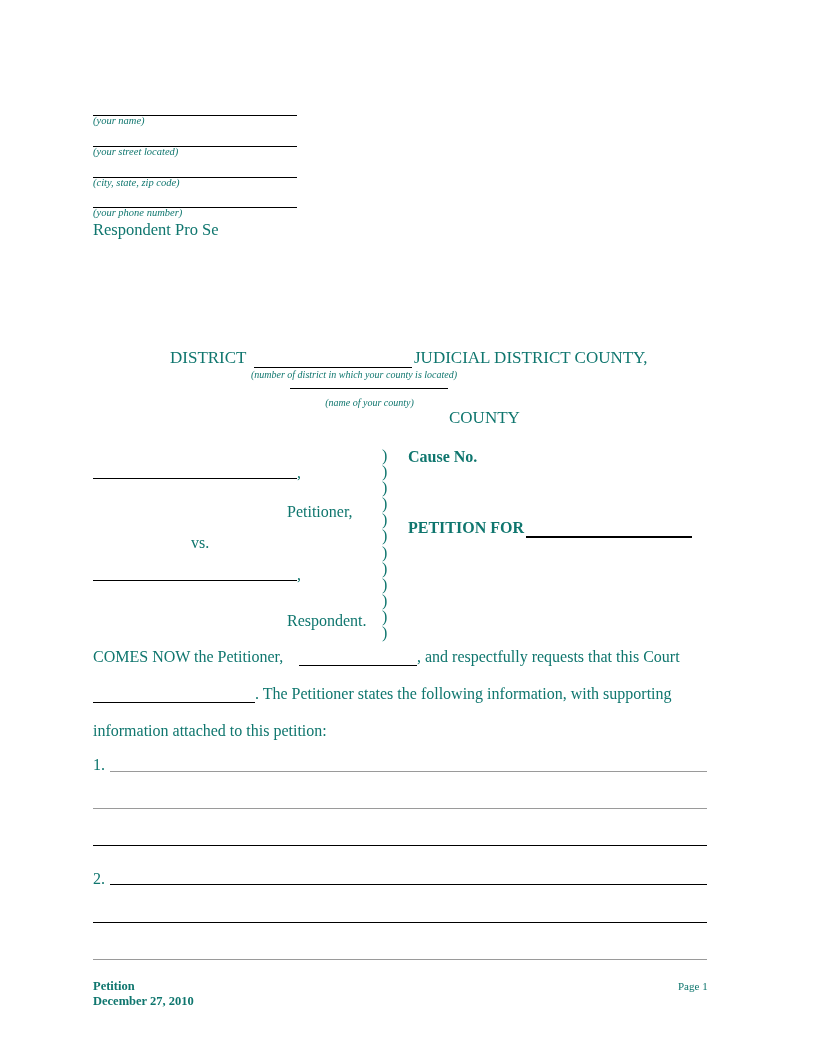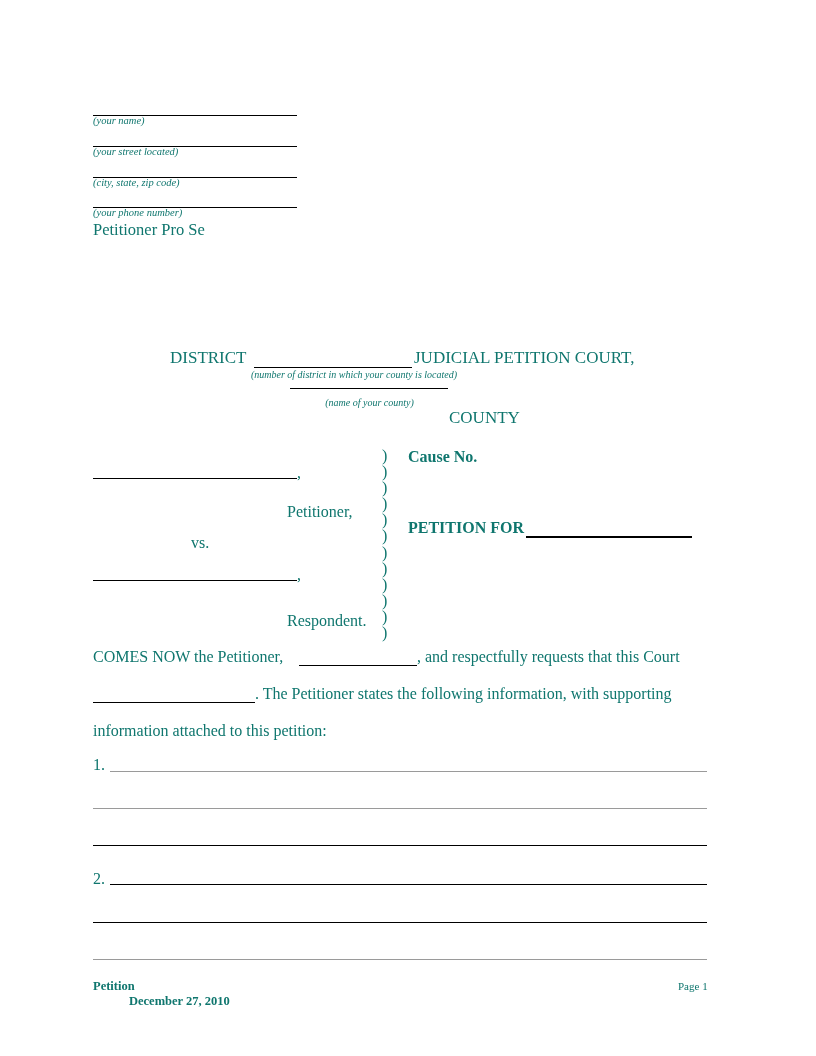--- a/index.html
+++ b/index.html
@@ -119,30 +119,30 @@
 
     <div class="rule" style="left:93px; top:146px; width:204px;"></div>
     <div class="addr-label" style="left:93px; top:146px;">(your street located)</div>
 
     <div class="rule" style="left:93px; top:177px; width:204px;"></div>
     <div class="addr-label" style="left:93px; top:177px;">(city, state, zip code)</div>
 
     <div class="rule" style="left:93px; top:207px; width:204px;"></div>
     <div class="addr-label" style="left:93px; top:207px;">(your phone number)</div>
 
-    <div class="pro-se" style="left:93px; top:220px;">Petitioner Pro Se</div>
+    <div class="pro-se" style="left:93px; top:220px;">Respondent Pro Se</div>
   </div>
 
   <div>
 
     <div class="court-line" style="left:170px; top:348px;">DISTRICT</div>
 
     <div class="rule" style="left:254px; top:367px; width:158px;"></div>
 
-    <div class="court-line" style="left:414px; top:348px;">JUDICIAL PETITION COURT,</div>
+    <div class="court-line" style="left:414px; top:348px;">JUDICIAL DISTRICT COUNTY,</div>
 
     <div class="court-hint" style="left:243px; top:369px; width:222px;">(number of district in which your county is located)</div>
 
     <div class="rule" style="left:290px; top:388px; width:158px;"></div>
 
     <div class="court-line" style="left:449px; top:380px;margin-top:28px;">COUNTY</div>
 
     <div class="court-hint" style="left:292px; top:397px; width:155px;">(name of your county)</div>
   </div>
 
@@ -197,17 +197,17 @@
     <div class="rule" style="left:93px; top:845px; width:614px;"></div>
 
     <div class="item-num" style="left:93px; top:869px;">2.</div>
     <div class="rule" style="left:110px; top:884px; width:597px;"></div>
     <div class="rule" style="left:93px; top:922px; width:614px;"></div>
     <div class="rule light" style="left:93px; top:959px; width:614px;"></div>
   </div>
 
   <div>
     <div class="footer-left" style="left:93px; top:979px;">Petition</div>
-    <div class="footer-left" style="left:93px; top:994px;margin-left:36px;">December 27, 2010</div>
+    <div class="footer-left" style="left:93px; top:994px;">December 27, 2010</div>
     <div class="footer-right" style="left:678px; top:979px;">Page 1</div>
   </div>
 
 </div>
 
 </body></html>

